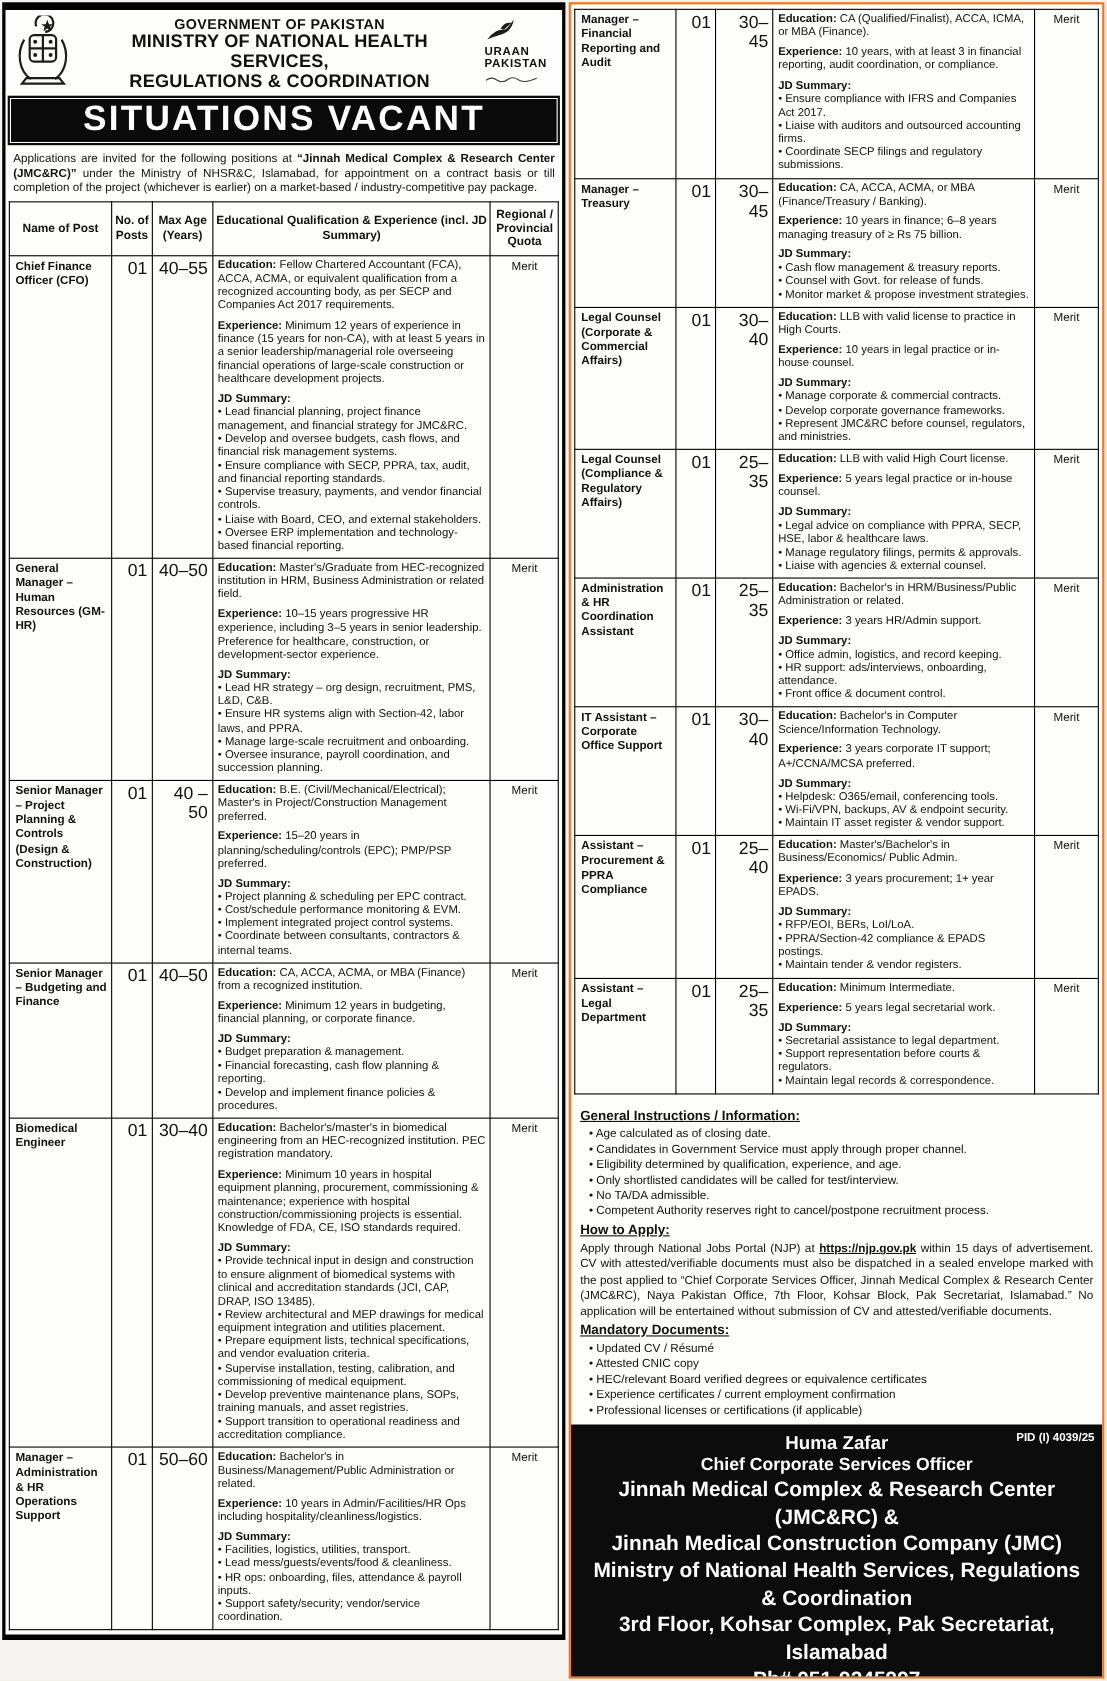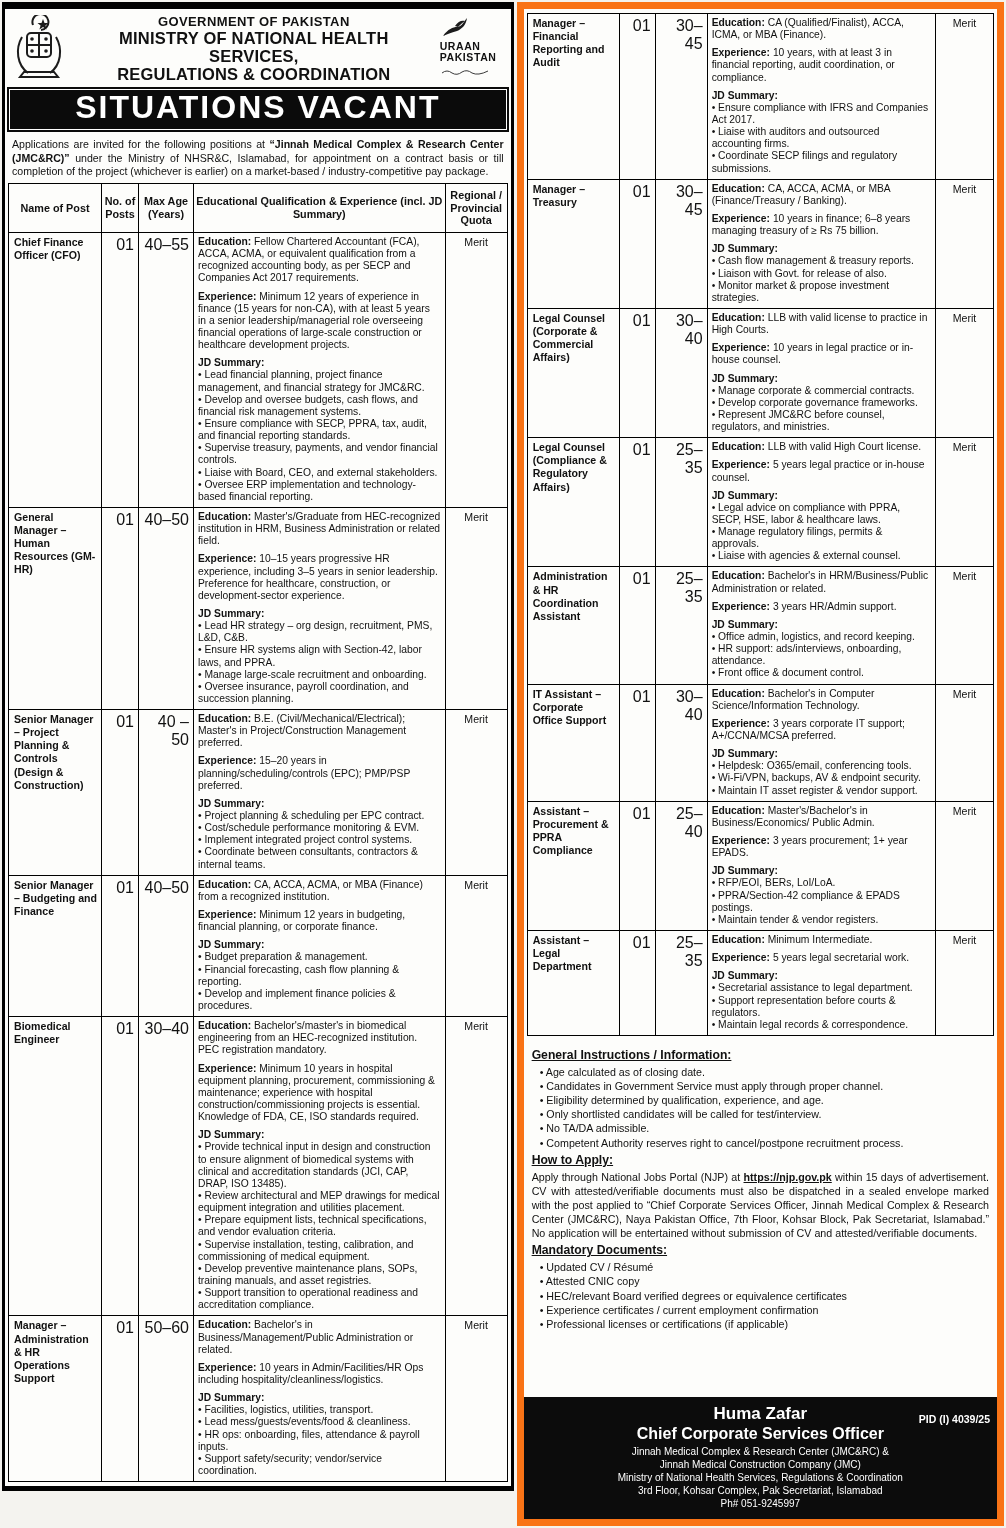--- a/index.html
+++ b/index.html
@@ -1,20 +1,20 @@
 <!DOCTYPE html>
 <html><head>
 <meta charset="utf-8">
 <style>
   *{margin:0;padding:0;box-sizing:border-box;}
   body{width:1006px;height:1528px;background:#dedad2;font-family:"Liberation Sans",sans-serif;color:#111;overflow:hidden;}
   .page{position:relative;width:1006px;height:1528px;background:#f4f3ef;display:flex;gap:3px;padding:2px;}
   .col{overflow:hidden;background:#fdfdfb;}
   .left{width:602px;border:3px solid #000;border-top-width:7px;border-bottom-width:5px;align-self:flex-start;}
-  .right{width:572px;border:7px solid #f97316;display:flex;flex-direction:column;height:1524px;}
+  .right{width:572px;border:2px solid #f97316;display:flex;flex-direction:column;height:1524px;}
 
   
   .masthead{display:flex;align-items:center;gap:5px;padding:5px 5px 3px;}
   .emblem{width:58px;flex:0 0 auto;}
   .mast-text{flex:1;text-align:center;}
   .govt{font-size:13px;font-weight:bold;letter-spacing:.4px;}
   .ministry{font-size:16.5px;font-weight:bold;line-height:1.1;letter-spacing:.2px;}
   .uraan{width:66px;flex:0 0 auto;text-align:left;font-weight:bold;line-height:1.05;padding:2px 0;}
   .uraan .u-line{font-size:10.5px;letter-spacing:.6px;}
   .banner{background:#0b0b0b;color:#fff;text-align:center;font-size:32px;font-weight:bold;letter-spacing:2px;padding:2px 0 6px;margin:1px 2px 0;box-shadow:inset 0 0 0 2px #0b0b0b, inset 0 0 0 3px #fff;}
@@ -39,24 +39,24 @@
   .section{padding:5px 8px 2px;font-size:10.7px;}
   .sec-title{font-size:12.2px;font-weight:bold;text-decoration:underline;margin:3px 0 3px;}
   ul.plain{list-style:none;margin:0 0 3px 8px;}
   ul.plain li{line-height:1.32;}
   ul.plain li::before{content:"•  ";}
   .apply{text-align:justify;line-height:1.32;margin:0 0 3px;}
   .url{font-weight:bold;text-decoration:underline;color:#111;cursor:pointer;}
 
   
   .footerbox{margin-top:auto;background:#0c0c0c;color:#fff;text-align:center;position:relative;padding:7px 12px 9px;}
-  .pid{position:absolute;top:16px;right:7px;font-size:10.5px;font-weight:bold;}
+  .pid{position:absolute;top:6px;right:7px;font-size:10.5px;font-weight:bold;}
   .fname{font-size:17px;font-weight:bold;line-height:1.2;}
   .ftitle{font-size:16px;font-weight:bold;line-height:1.25;margin-bottom:1px;}
-  .fline{font-size:10px;line-height:1.3;}
+  .fline{font-size:19px;line-height:1.3;font-weight:bold;}
 </style>
 </head>
 <body>
 
 <div class="page">
 
   <div class="col left">
     <div class="masthead">
       <div class="emblem">
         <svg viewBox="0 0 54 64" width="58" height="64">
@@ -254,21 +254,21 @@
           <tr>
             <td class="post">Manager – Treasury</td>
             <td class="num">01</td>
             <td class="age">30–45</td>
             <td class="qual">
               <p><strong>Education:</strong> CA, ACCA, ACMA, or MBA (Finance/Treasury / Banking).</p>
               <p><strong>Experience:</strong> 10 years in finance; 6–8 years managing treasury of ≥ Rs 75 billion.</p>
               <p class="jdl"><strong>JD Summary:</strong></p>
               <ul>
                 <li>Cash flow management &amp; treasury reports.</li>
-                <li>Liaison with Govt. for release of also.</li>
+                <li>Counsel with Govt. for release of funds.</li>
                 <li>Monitor market &amp; propose investment strategies.</li>
               </ul>
             </td>
             <td class="quota">Merit</td>
           </tr>
           <tr>
             <td class="post">Legal Counsel (Corporate &amp; Commercial Affairs)</td>
             <td class="num">01</td>
             <td class="age">30–40</td>
             <td class="qual">

